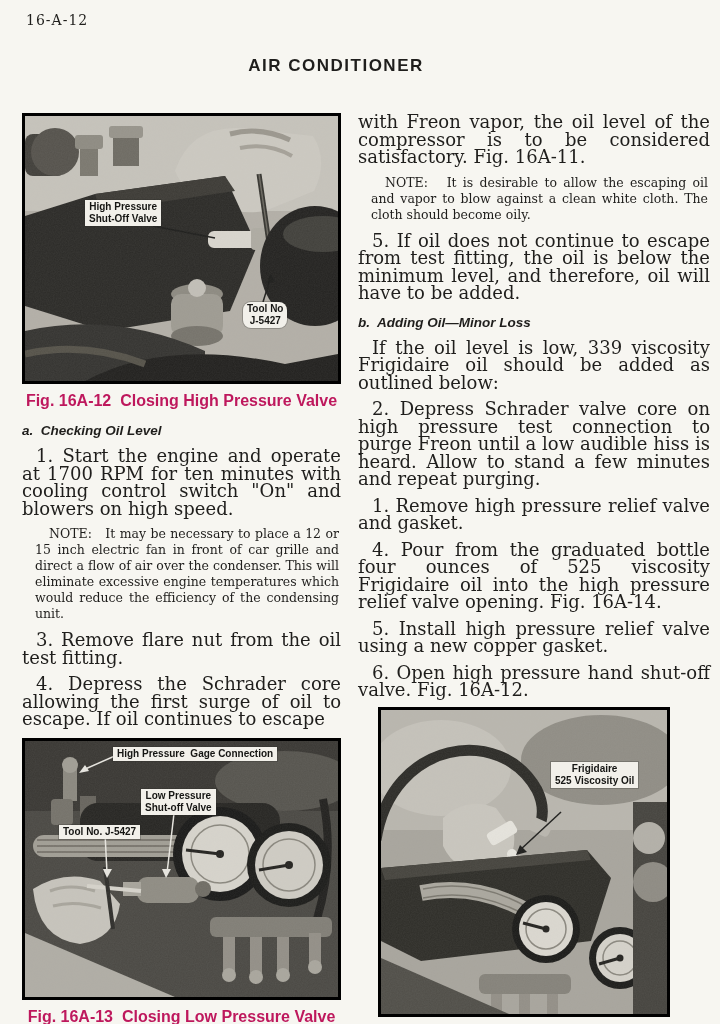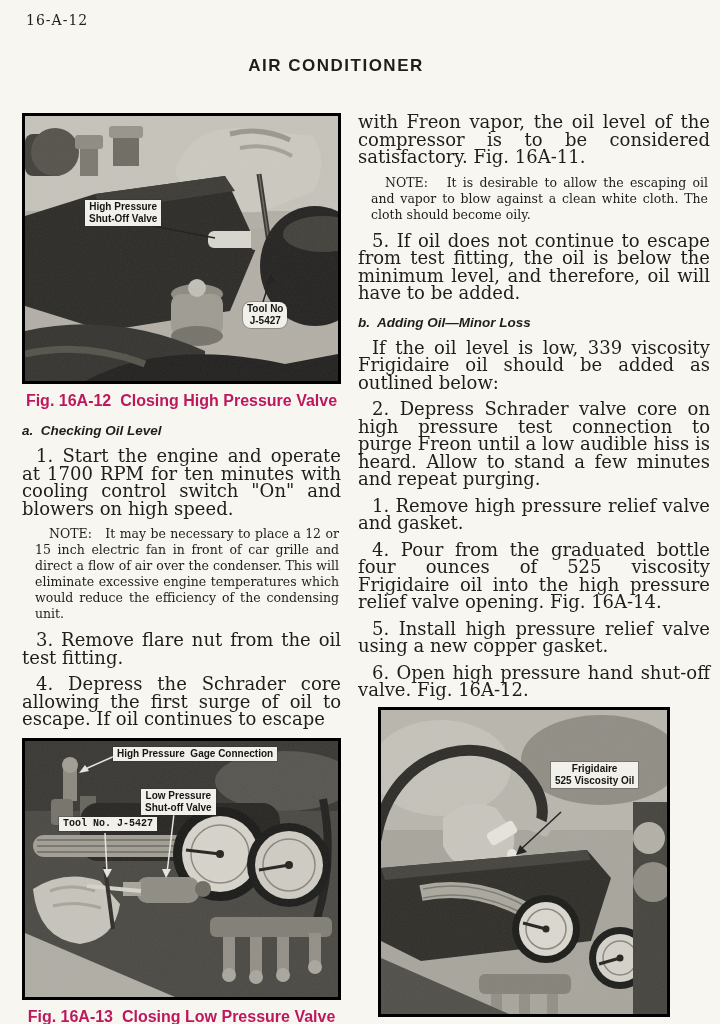--- a/index.html
+++ b/index.html
@@ -205,21 +205,21 @@
           <polygon points="54,32 64,30 60,24" fill="#e8e6e0"></polygon>
           <line x1="150" y1="64" x2="142" y2="132" stroke="#e8e6e0" stroke-width="1.5"></line>
           <polygon points="141,137 137,128 146,128" fill="#e8e6e0"></polygon>
           <line x1="80" y1="92" x2="82" y2="132" stroke="#e8e6e0" stroke-width="1.5"></line>
           <polygon points="82,137 78,128 87,128" fill="#e8e6e0"></polygon>
           <rect width="313" height="256" filter="url(#n2)" opacity="0.30"></rect>
         </svg>
         <div class="photo-label" style="left:88px;top:6px;">High Pressure  Gage Connection</div>
         <div class="photo-label" style="left:116px;top:48px;">Low Pressure
 Shut-off Valve</div>
-        <div class="photo-label" style="left:34px;top:76px;font-family:Liberation Mono, monospace;">Tool No. J-5427</div>
+        <div class="photo-label" style="left:34px;top:84px;">Tool No. J-5427</div>
       </div>
       <figcaption class="fig-caption">Fig. 16A-13  Closing Low Pressure Valve</figcaption>
     </figure>
   </div>
 
   <div class="col col-right">
     <p class="para first">with Freon vapor, the oil level of the compressor is to be considered satisfactory. Fig. 16A-11.</p>
     <p class="note">NOTE:   It is desirable to allow the escaping oil and vapor to blow against a clean white cloth. The cloth should become oily.</p>
     <p class="para">5. If oil does not continue to escape from test fitting, the oil is below the minimum level, and therefore, oil will have to be added.</p>
 

